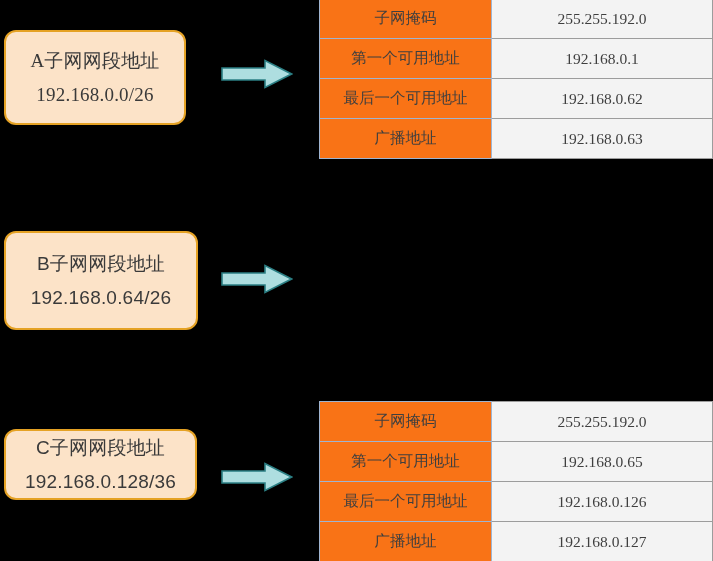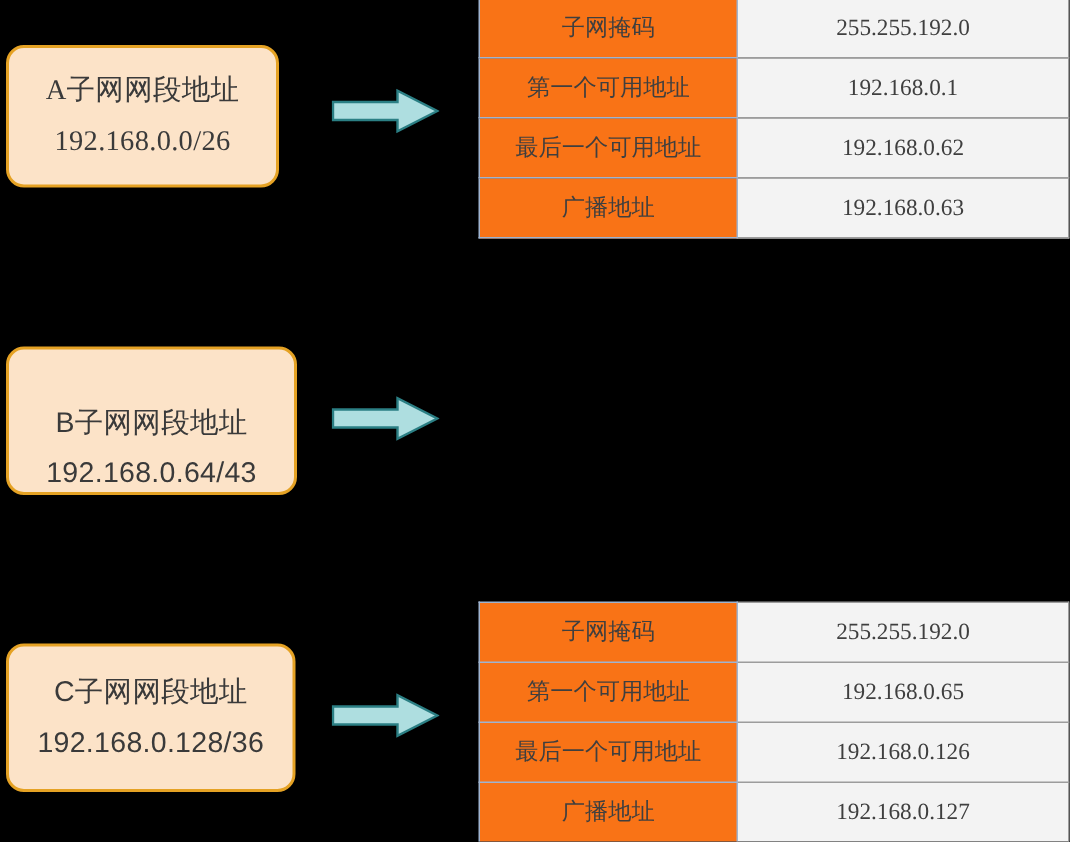--- a/index.html
+++ b/index.html
@@ -55,22 +55,22 @@
     white-space: nowrap;
   }
   .subnet-cidr {
     font-size: 19px;
     letter-spacing: 0.2px;
     white-space: nowrap;
     margin-top: 8px;
   }
 
   .box-a { left: 4px; top: 30px;  width: 182px; height: 95px; font-family: Liberation Serif, serif; }
-  .box-b { left: 4px; top: 31px;  width: 194px; height: 99px; justify-content: flex-end; }
-  .box-c { left: 4px; top: 29px;  width: 193px; height: 99px; align-items: center; }
+  .box-b { left: 4px; top: 31px;  width: 194px; height: 99px; }
+  .box-c { left: 4px; top: 29px;  width: 193px; height: 71px; align-items: center; }
 
   
   .arrow-wrap {
     position: absolute;
     width: 72px;
     height: 30px;
   }
   .arrow-a { left: 221px; top: 59px; }
   .arrow-b { left: 221px; top: 64px; }
   .arrow-c { left: 221px; top: 62px; }
@@ -148,21 +148,21 @@
           <td class="value">192.168.0.63</td>
         </tr>
       </tbody>
     </table>
   </div>
 
   <div class="group group-b">
 
     <div class="subnet-box box-b">
       <div class="subnet-title">B子网网段地址</div>
-      <div class="subnet-cidr">192.168.0.64/43</div>
+      <div class="subnet-cidr">192.168.0.64/26</div>
     </div>
 
     <div class="arrow-wrap arrow-b">
       <svg viewBox="0 0 72 30" xmlns="http://www.w3.org/2000/svg">
         <polygon points="1,9 44,9 44,1.5 70.5,15 44,28.5 44,21 1,21" fill="#AEDEE0" stroke="#2B7F84" stroke-width="1.6" stroke-linejoin="miter"></polygon>
       </svg>
     </div>
 
     <table class="info-table tbl-b">
       <tbody>

